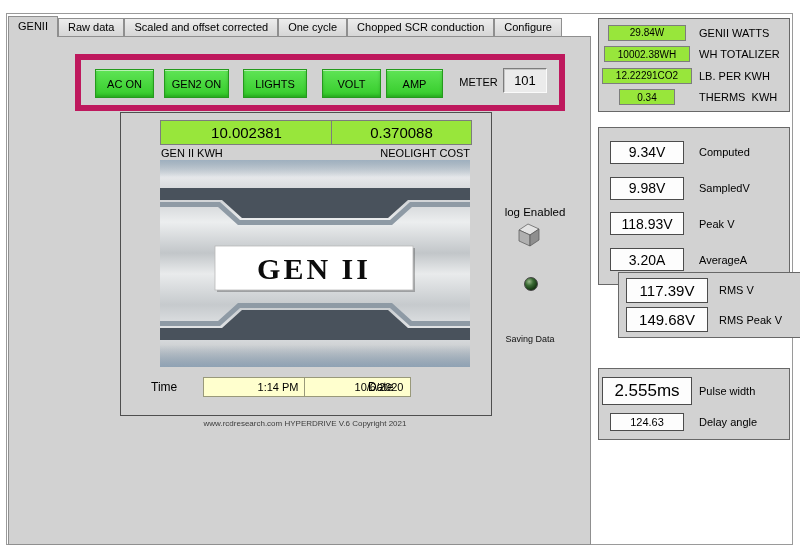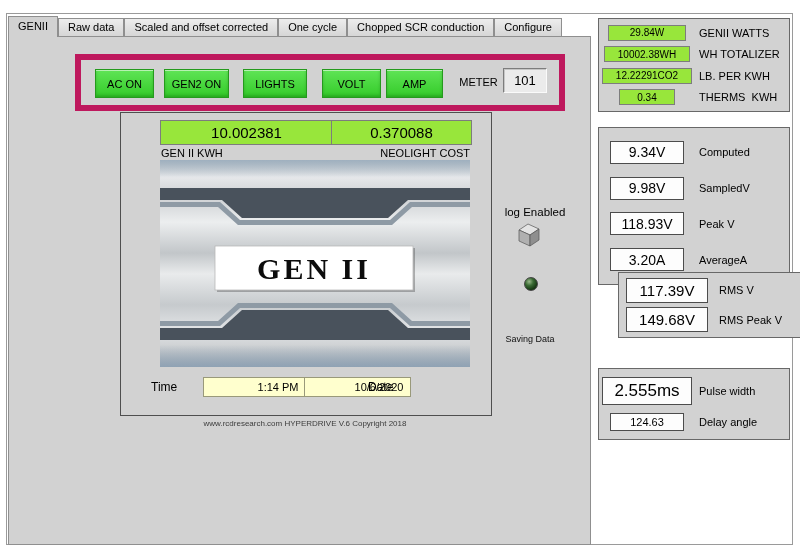--- a/index.html
+++ b/index.html
@@ -157,21 +157,21 @@
     <rect x="55" y="86" width="198" height="44" fill="#ffffff" stroke="#b8b8b8" stroke-width="0.8"></rect>
     <text x="154" y="119" text-anchor="middle" font-family="Liberation Serif, serif" font-size="30" font-weight="bold" letter-spacing="3" fill="#0c0c0c">GEN II</text>
   </svg>
 
   <div class="abs lbl" style="left:30px;top:267px;width:48px;text-align:left;font-size:12px;">Time</div>
   <div class="yfield" style="position:absolute;left:82px;top:264px;width:52px;height:18px;padding-left:48px;">1:14 PM</div>
   <div class="yfield" style="position:absolute;left:183px;top:264px;width:62px;height:18px;padding-left:43px;">10/6/2020</div>
   <div class="abs lbl" style="left:247px;top:267px;font-size:12px;">Date</div>
 </div>
 
-<div class="footer-text">www.rcdresearch.com HYPERDRIVE V.6 Copyright 2018</div>
+<div class="footer-text">www.rcdresearch.com HYPERDRIVE V.6 Copyright 2021</div>
 
 <div class="abs z3 lbl" style="left:498px;top:206px;width:74px;text-align:center;font-size:11.5px;">log Enabled</div>
 <svg class="abs z3" style="left:516px;top:221px;cursor:pointer;" width="26" height="26" viewBox="0 0 26 26">
   <polygon points="3,9 12,3 23,8 14,14" fill="#e4e4e4" stroke="#555" stroke-width="0.7"></polygon>
   <polygon points="3,9 14,14 14,25 3,20" fill="#b0b0b0" stroke="#555" stroke-width="0.7"></polygon>
   <polygon points="14,14 23,8 23,19 14,25" fill="#8f8f8f" stroke="#555" stroke-width="0.7"></polygon>
 </svg>
 
 <div class="led"></div>
 <div class="abs z3 small-cap" style="left:498px;top:286px;width:64px;margin-top:48px;">Saving Data</div>

